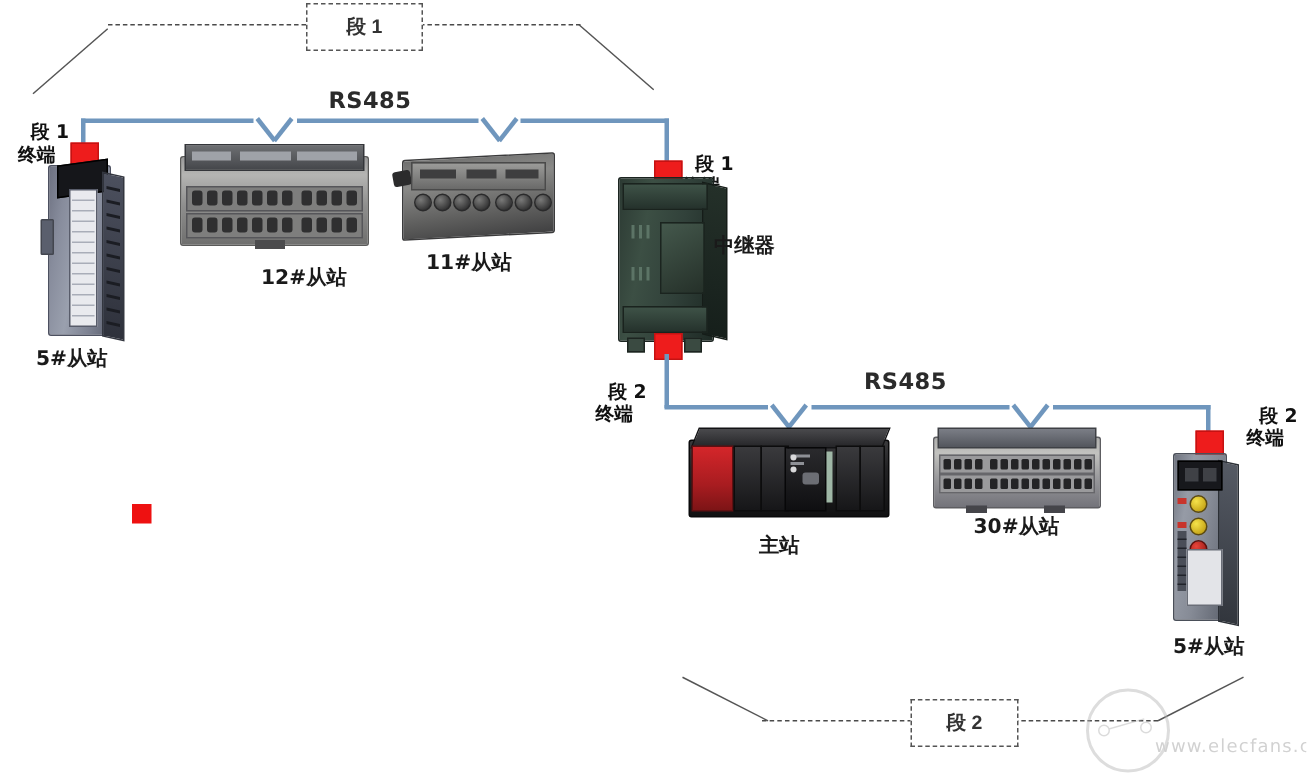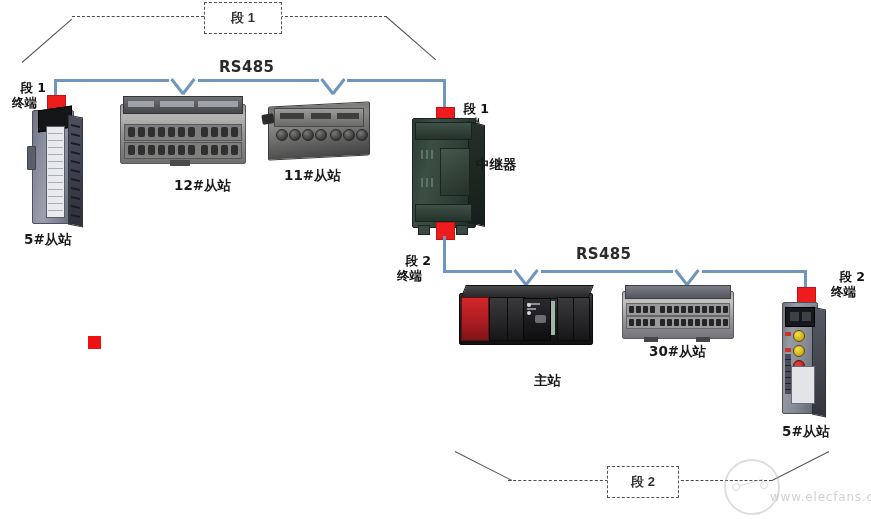--- a/index.html
+++ b/index.html
@@ -338,21 +338,21 @@
       <b style="left:3px;top:4px;width:13px;height:2px;"></b>
       <b style="left:3px;top:9px;width:9px;height:2px;"></b>
     </div>
     <div class="ms-led" style="left:68px;top:18px;"></div>
     <div class="ms-led" style="left:68px;top:26px;"></div>
     <div class="ms-port"></div>
     <div class="ms-green"></div>
     <div class="ms-mod" style="left:98px;width:15px;"></div>
     <div class="ms-mod" style="left:114px;width:15px;"></div>
   </div>
-  <div class="lbl lbl-dev" style="left:534px;top:357px;margin-top:16px;">主站</div>
+  <div class="lbl lbl-dev" style="left:506px;top:357px;">主站</div>
 
   <div class="dev" style="left:622px;top:285px;width:112px;height:60px;">
     <div class="d30-body"></div>
     <div class="d30-top"></div>
     <div class="d30-row" style="top:18px;">
       <b style="left:2px"></b>
         <b style="left:9px"></b>
         <b style="left:16px"></b>
         <b style="left:23px"></b>
       <b style="left:33px"></b>

